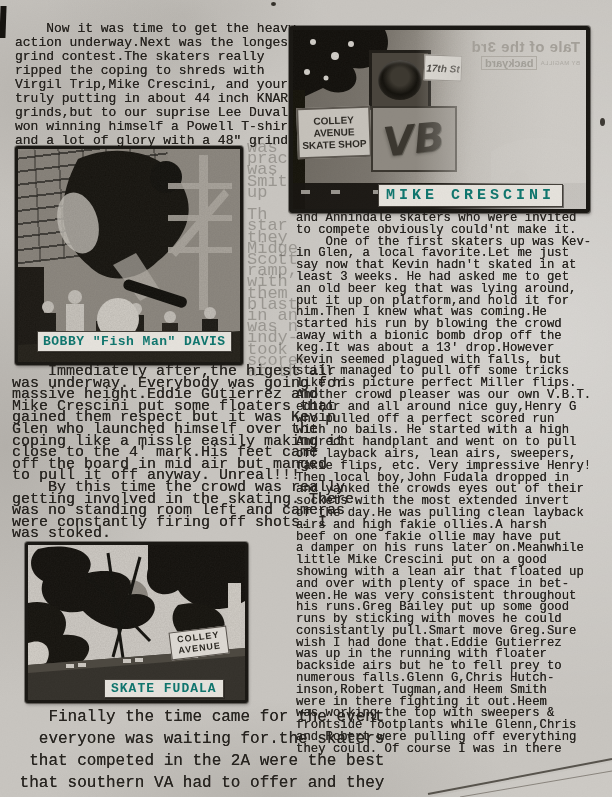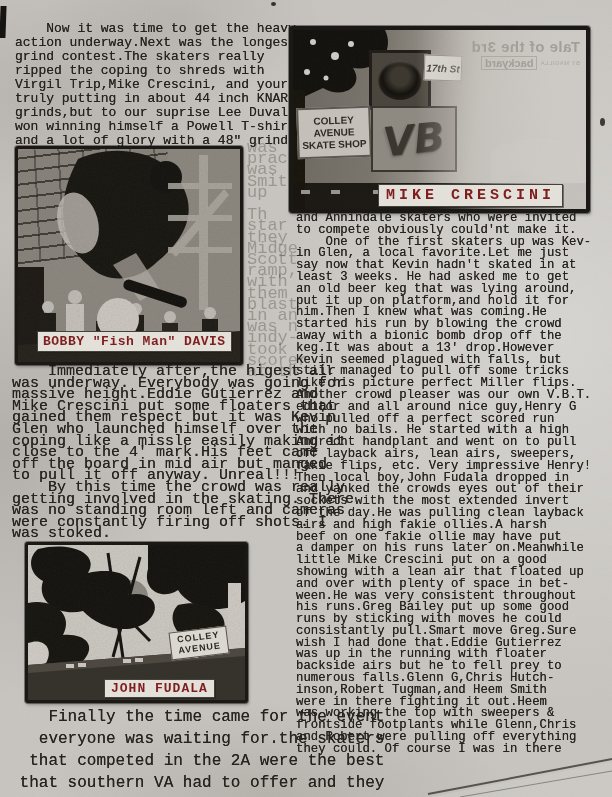--- a/index.html
+++ b/index.html
@@ -37,21 +37,21 @@
     border:3px solid #1a1814;border-radius:3px;
     box-shadow:0 0 0 1px rgba(26,24,20,.45), 1px 2px 3px rgba(40,38,34,.35);
     box-sizing:border-box;
   }
   .photo-mike{left:289px;top:26px;width:301px;height:187px;border-width:4px;
     background:linear-gradient(97deg,#6f6a62 0%,#7d7870 30%,#a09b93 48%,#c2beb7 62%,#ccc8c2 100%);}
   .photo-bobby{left:15px;top:146px;width:228px;height:219px;background:#8f8a82;}
   .photo-john{left:25px;top:542px;width:223px;height:161px;background:#d2cec8;}
   .photo svg{position:absolute;left:0;top:0;}
   .caption{
-    position:absolute;z-index:9;background:#e6e3dd;color:#7f1d1d;
+    position:absolute;z-index:9;background:#e6e3dd;color:#0f766e;
     font-weight:bold;border:1px solid #44403a;
     box-shadow:1px 1px 0 rgba(30,28,24,.5);
     white-space:nowrap;
   }
   .cap-mike {left:85px;top:154px;font-size:15px;letter-spacing:4px;padding:2px 7px;}
   .cap-bobby{left:19px;top:182px;font-size:13px;letter-spacing:.5px;padding:2px 5px;}
   .cap-john {left:76px;top:134px;font-size:13px;letter-spacing:1px;padding:1px 6px;}
   
   .wheel-panel{position:absolute;left:76px;top:20px;width:56px;height:54px;z-index:2;
     background:#4a453d;border:3px solid #211e19;display:flex;align-items:center;justify-content:center;}
@@ -229,21 +229,21 @@
           <rect x="50" y="118" width="8" height="4"></rect>
         <rect x="95" y="114" width="8" height="4"></rect>
           <rect x="107" y="113" width="8" height="4"></rect>
         <rect x="150" y="110" width="8" height="4"></rect>
           <rect x="162" y="109" width="8" height="4"></rect>
       </g>
       <rect width="217" height="155" filter="url(#grain)" opacity=".3"></rect>
     </svg>
     <div class="john-sign">COLLEY
 AVENUE</div>
-    <div class="caption cap-john">JOHN FUDALA</div>
+    <div class="caption cap-john">SKATE FUDALA</div>
   </figure>
 
   <div class="para para3">    Finally the time came for the event
 everyone was waiting for.the skaters
 that competed in the 2A were the best
 that southern VA had to offer and they
 showed it.Unfortunatly there were no
 out-of-towners here today.The Richmond</div>
 
   <figure class="photo photo-mike">

